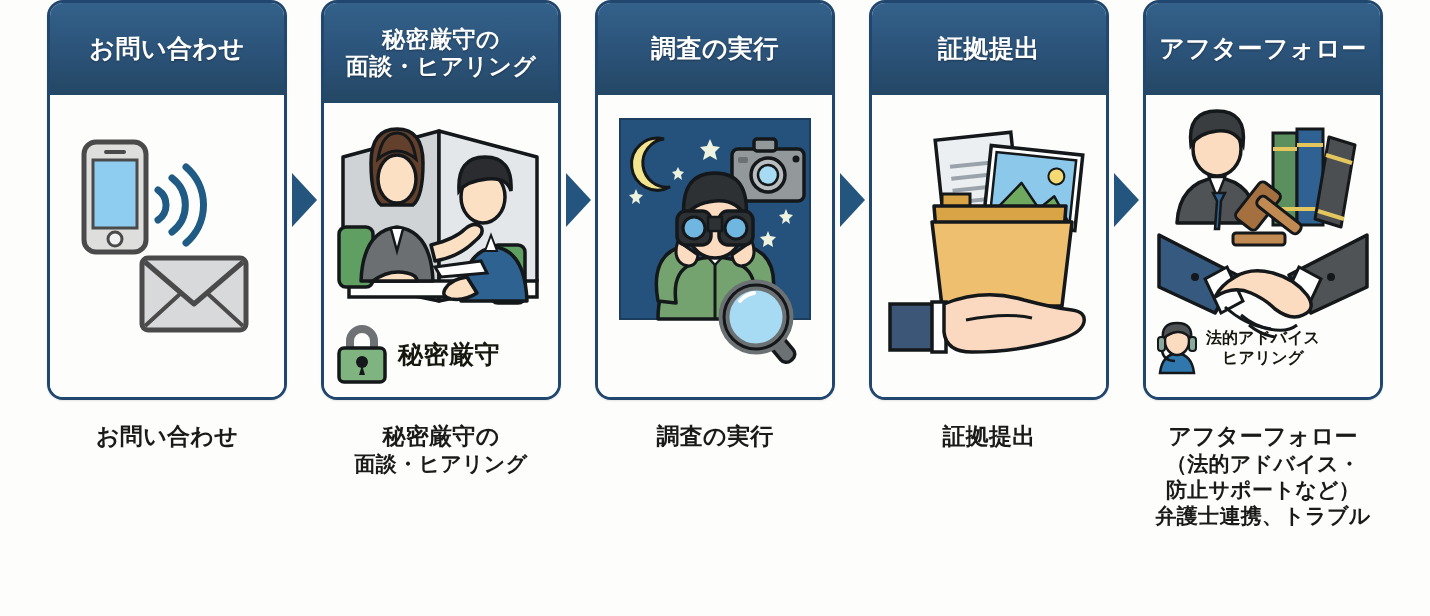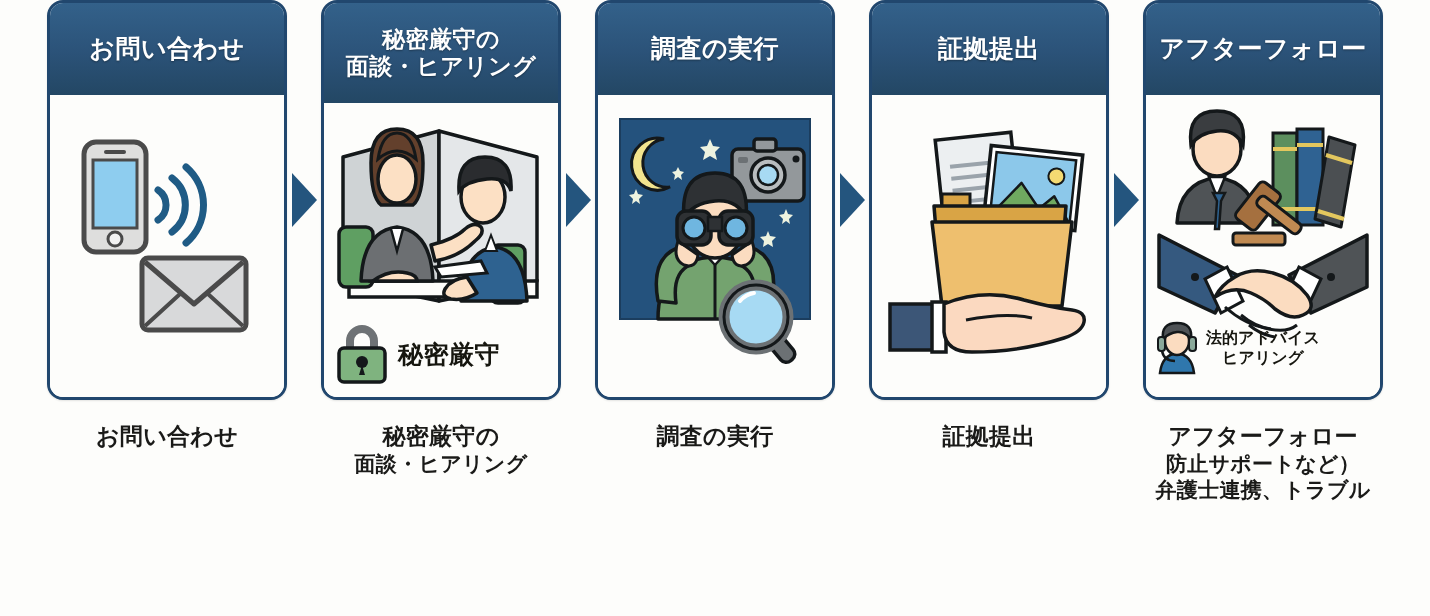--- a/index.html
+++ b/index.html
@@ -383,18 +383,19 @@
           </svg>
           <div class="lawyer-note-text">
             <div>法的アドバイス</div>
             <div>ヒアリング</div>
           </div>
         </div>
       </div>
     </div>
     <div class="caption">
       <span>アフターフォロー</span>
+      <span class="sub">（法的アドバイス・</span>
       <span class="sub">防止サポートなど）</span>
       <span class="sub">弁護士連携、トラブル</span>
     </div>
   </div>
 
 </div>
 
 </body></html>

